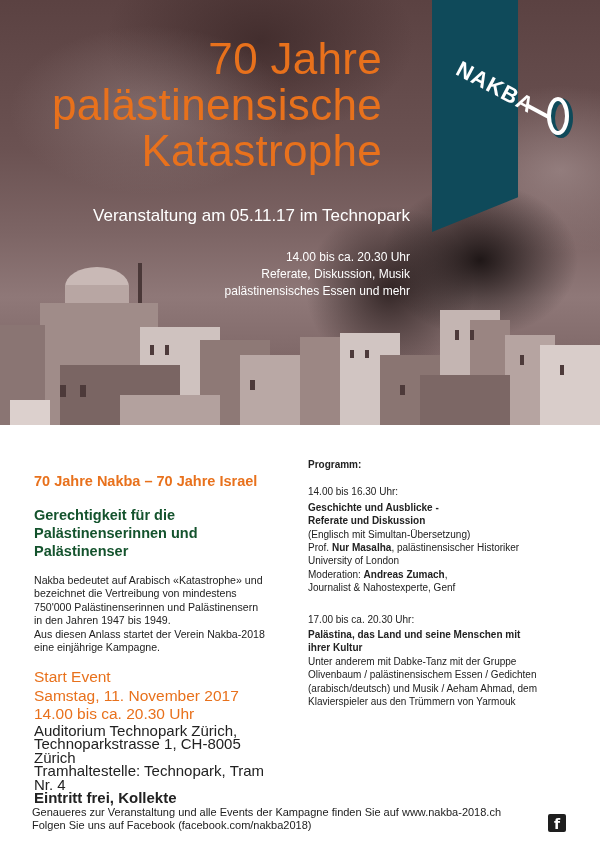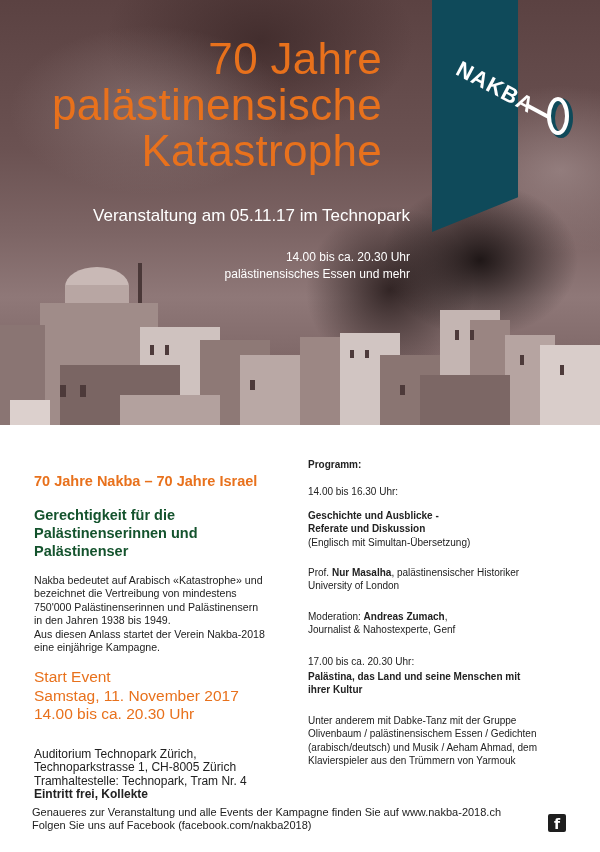--- a/index.html
+++ b/index.html
@@ -47,27 +47,27 @@
   
   .col-left { position: absolute; left: 34px; top: 472px; width: 250px; }
   .col-right { position: absolute; left: 308px; top: 458px; width: 280px; font-size: 10px; line-height: 13.4px; color: #222; }
   .h-nakba { font-size: 14.5px; line-height: 18px; color: #e8711c; }
   .h-justice { font-size: 14.5px; line-height: 18px; color: #14532d; margin-top: 16px; }
   .h-justice span { display: block; }
   .intro { font-size: 10.6px; line-height: 13.4px; margin-top: 14px; color: #222; }
   .intro span { display: block; }
   .start { margin-top: 14px; color: #e8711c; font-size: 15.5px; line-height: 18.5px; }
   .start span { display: block; }
-  .venue { margin-top: 24px; font-size: 12px; line-height: 13.4px; color: #222; }
+  .venue { margin-top: 0; font-size: 15px; line-height: 13.4px; color: #222; }
   .venue span { display: block; }
   .bold { font-weight: bold; }
 
   .prog-title { font-weight: bold; }
   .block { margin-top: 16px; }
-  .block.tight { margin-top: 17px; }
+  .block.tight { margin-top: 0; }
   .block span { display: block; }
 
   .footer { position: absolute; left: 32px; top: 806px; font-size: 11px; line-height: 13.4px; color: #222; }
   .footer span { display: block; }
   .fb-icon {
     position: absolute; left: 548px; top: 814px; width: 18px; height: 18px; background: #1e1e1e;
     border-radius: 2px; color: #fff; font-weight: bold; font-size: 14px; line-height: 20px; text-align: center;
     font-family: "DejaVu Sans", sans-serif;
   }
 </style>
@@ -127,57 +127,58 @@
   </svg>
 
   <h1 class="hero-title">
     <span>70 Jahre</span>
     <span>palästinensische</span>
     <span>Katastrophe</span>
   </h1>
   <div class="hero-subtitle">Veranstaltung am 05.11.17 im Technopark</div>
   <div class="hero-details">
     <span>14.00 bis ca. 20.30 Uhr</span>
+    <span>Referate, Diskussion, Musik</span>
     <span>palästinensisches Essen und mehr</span>
   </div>
 </div>
 
 <div class="col-left">
   <h2 class="h-nakba">70 Jahre Nakba – 70 Jahre Israel</h2>
   <h3 class="h-justice">
     <span>Gerechtigkeit für die</span>
     <span>Palästinenserinnen und</span>
     <span>Palästinenser</span>
   </h3>
   <p class="intro">
     <span>Nakba bedeutet auf Arabisch «Katastrophe» und</span>
     <span>bezeichnet die Vertreibung von mindestens</span>
     <span>750'000 Palästinenserinnen und Palästinensern</span>
-    <span>in den Jahren 1938 bis 1949.</span>
+    <span>in den Jahren 1947 bis 1949.</span>
     <span>Aus diesen Anlass startet der Verein Nakba-2018</span>
     <span>eine einjährige Kampagne.</span>
   </p>
   <div class="start">
     <span>Start Event</span>
     <span>Samstag, 11. November 2017</span>
     <span>14.00 bis ca. 20.30 Uhr</span>
   </div>
   <div class="venue">
     <span>Auditorium Technopark Zürich,</span>
     <span>Technoparkstrasse 1, CH-8005 Zürich</span>
     <span>Tramhaltestelle: Technopark, Tram Nr. 4</span>
     <span class="bold">Eintritt frei, Kollekte</span>
   </div>
 </div>
 
 <div class="col-right">
   <div class="prog-title">Programm:</div>
 
   <div class="block" style="margin-top:14px;">
-    <span style="margin-bottom:10px;">14.00 bis 16.30 Uhr:</span>
+    <span style="margin-bottom:2px;">14.00 bis 16.30 Uhr:</span>
     <span class="bold">Geschichte und Ausblicke -</span>
     <span class="bold">Referate und Diskussion</span>
     <span>(Englisch mit Simultan-Übersetzung)</span>
   </div>
 
   <div class="block tight">
     <span><span style="display:inline">Prof. </span><b>Nur Masalha</b><span style="display:inline">, palästinensischer Historiker</span></span>
     <span>University of London</span>
   </div>
 

